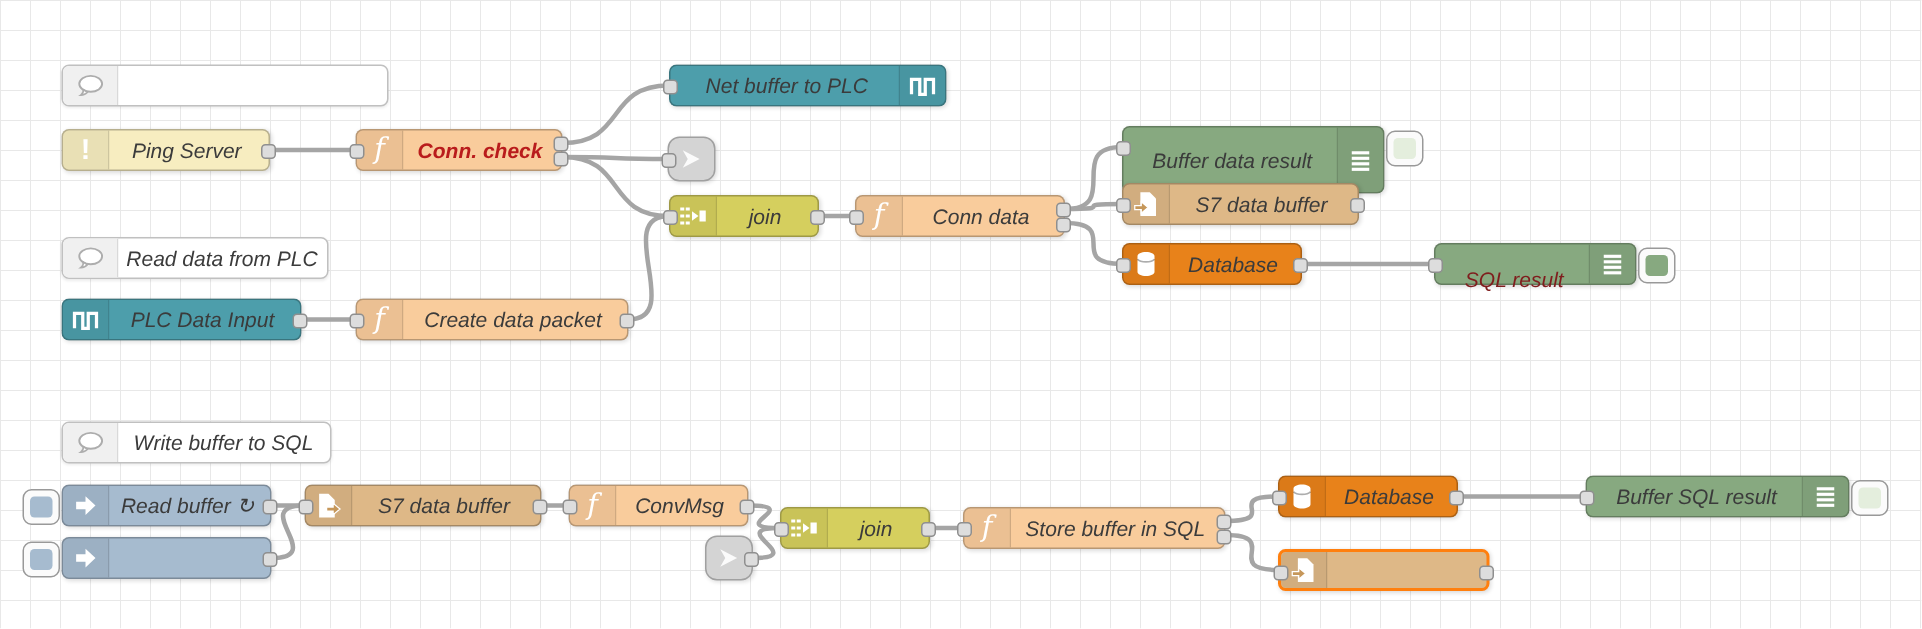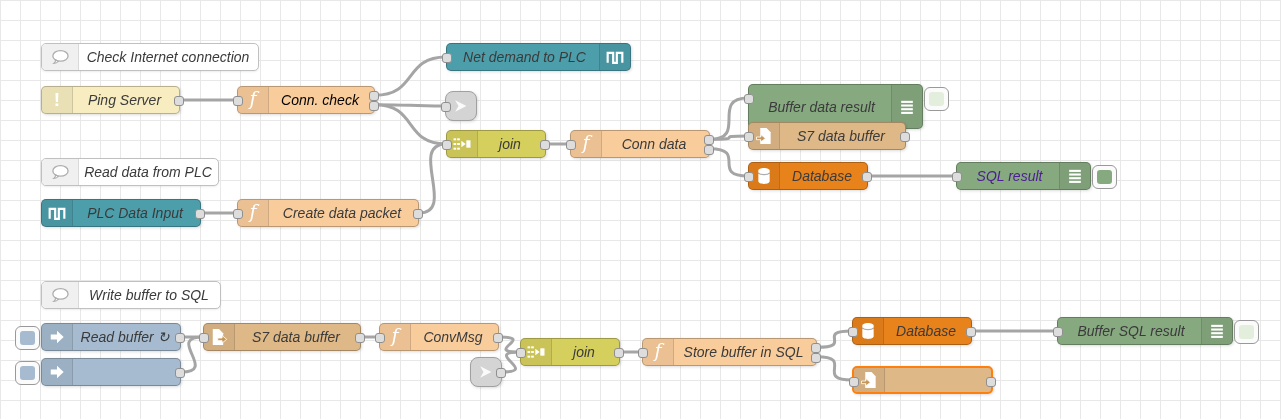--- a/index.html
+++ b/index.html
@@ -50,49 +50,48 @@
       <path d="M 817 356.6666666666667 C 855 356.6666666666667 814 380 852 380" fill="none" stroke="#a5a5a5" stroke-width="3" stroke-linecap="round"></path>
       <path d="M 972 331 C 1023 331 1006 331 1057 331" fill="none" stroke="#a5a5a5" stroke-width="3" stroke-linecap="round"></path>
     </svg>
     <div class="node comment" style="left: 41px; top: 43px; width: 218px; height: 28px; background: rgb(255, 255, 255); border-color: rgb(192, 192, 192);">
       <span class="icon-region left">
         <svg width="22" height="22" viewBox="0 0 24 24">
           <ellipse cx="12.5" cy="10.8" rx="8.3" ry="5.8" fill="#fff" stroke="#adadad" stroke-width="1.4"></ellipse>
           <path d="M7.2 15c.1 1.6-.7 3.1-1.9 4 1.8-.1 3.8-.9 4.8-2.1z" fill="#fff" stroke="#adadad" stroke-width="1.2"></path>
         </svg>
       </span>
-      <span class="label" style="color: rgb(59, 59, 59);">Check Internet connection</span>
     </div>
     <div class="node ping" style="left: 41px; top: 86px; width: 139px; height: 28px; background: rgb(247, 237, 192);">
       <span class="icon-region left">
         <svg width="20" height="20" viewBox="0 0 24 24">
           <text x="12" y="19.5" text-anchor="middle" font-family="Liberation Sans,sans-serif" font-weight="bold" font-size="23" fill="#fff">!</text>
         </svg>
       </span>
       <span class="label pad-left" style="color: rgb(59, 59, 59);">Ping Server</span>
       <div class="port" style="right: -5px; top: 9px; background: rgb(221, 221, 221); border: 1px solid rgb(143, 143, 143);"></div>
     </div>
     <div class="node function" style="left: 237px; top: 86px; width: 138px; height: 28px; background: rgb(249, 204, 156);">
       <span class="icon-region left">
         <svg width="20" height="20" viewBox="0 0 24 24">
           <text x="12" y="18.5" text-anchor="middle" font-family="DejaVu Serif,serif" font-style="italic" font-size="23" fill="#fff">f</text>
         </svg>
       </span>
-      <span class="label pad-left" style="color: #000000;">Conn. check</span>
+      <span class="label pad-left" style="color: #b91c1c; font-weight: bold;">Conn. check</span>
       <div class="port" style="left: -5px; top: 9px; background: rgb(221, 221, 221); border: 1px solid rgb(143, 143, 143);"></div>
       <div class="port" style="right: -5px; top: 4.33333px; background: rgb(221, 221, 221); border: 1px solid rgb(143, 143, 143);"></div>
       <div class="port" style="right: -5px; top: 13.6667px; background: rgb(221, 221, 221); border: 1px solid rgb(143, 143, 143);"></div>
     </div>
     <div class="node s7-out" style="left: 446px; top: 43px; width: 185px; height: 28px; background: rgb(77, 158, 171);">
       <span class="icon-region right">
         <svg width="20" height="20" viewBox="0 0 24 24">
           <path d="M3.2 19V7h6.6v12h4.4V7h6.6v12" stroke="#fff" stroke-width="2.6" fill="none"></path>
         </svg>
       </span>
-      <span class="label pad-right" style="color: rgb(59, 59, 59);">Net demand to PLC</span>
+      <span class="label pad-right" style="color: rgb(59, 59, 59);">Net buffer to PLC</span>
       <div class="port" style="left: -5px; top: 9px; background: rgb(221, 221, 221); border: 1px solid rgb(143, 143, 143);"></div>
     </div>
     <div class="node link-out link" style="left: 445px; top: 91px; width: 32px; height: 30px; background: rgb(212, 212, 212); border-color: rgb(160, 160, 160);">
       <span style="display: flex;">
         <svg width="20" height="20" viewBox="0 0 24 24">
           <path d="M5 5l13.5 7L5 19l4-7z" fill="#fbfbfb"></path>
         </svg>
       </span>
       <div class="port" style="left: -5px; top: 10px; background: rgb(221, 221, 221); border: 1px solid rgb(143, 143, 143);"></div>
     </div>
@@ -169,21 +168,21 @@
       <span class="icon-region right">
         <svg width="20" height="20" viewBox="0 0 24 24">
           <g fill="#fff">
             <rect x="5" y="4.6" width="14" height="2.5"></rect>
             <rect x="5" y="9" width="14" height="2.5"></rect>
             <rect x="5" y="13.4" width="14" height="2.5"></rect>
             <rect x="5" y="17.8" width="14" height="2.5"></rect>
           </g>
         </svg>
       </span>
-      <span class="label pad-right" style="color: #4c1d95;">SQL result</span>
+      <span class="label pad-right" style="color: #7f1d1d; margin-top: 10px;">SQL result</span>
       <div class="port" style="left: -5px; top: 9px; background: rgb(221, 221, 221); border: 1px solid rgb(143, 143, 143);"></div>
       <div class="btn" style="background: rgb(251, 251, 251); border: 1px solid rgb(153, 153, 153); top: 2px; right: -27px;">
         <div class="inner" style="background: rgb(135, 169, 128);"></div>
       </div>
     </div>
     <div class="node comment" style="left: 41px; top: 158px; width: 178px; height: 28px; background: rgb(255, 255, 255); border-color: rgb(192, 192, 192);">
       <span class="icon-region left">
         <svg width="22" height="22" viewBox="0 0 24 24">
           <ellipse cx="12.5" cy="10.8" rx="8.3" ry="5.8" fill="#fff" stroke="#adadad" stroke-width="1.4"></ellipse>
           <path d="M7.2 15c.1 1.6-.7 3.1-1.9 4 1.8-.1 3.8-.9 4.8-2.1z" fill="#fff" stroke="#adadad" stroke-width="1.2"></path>

